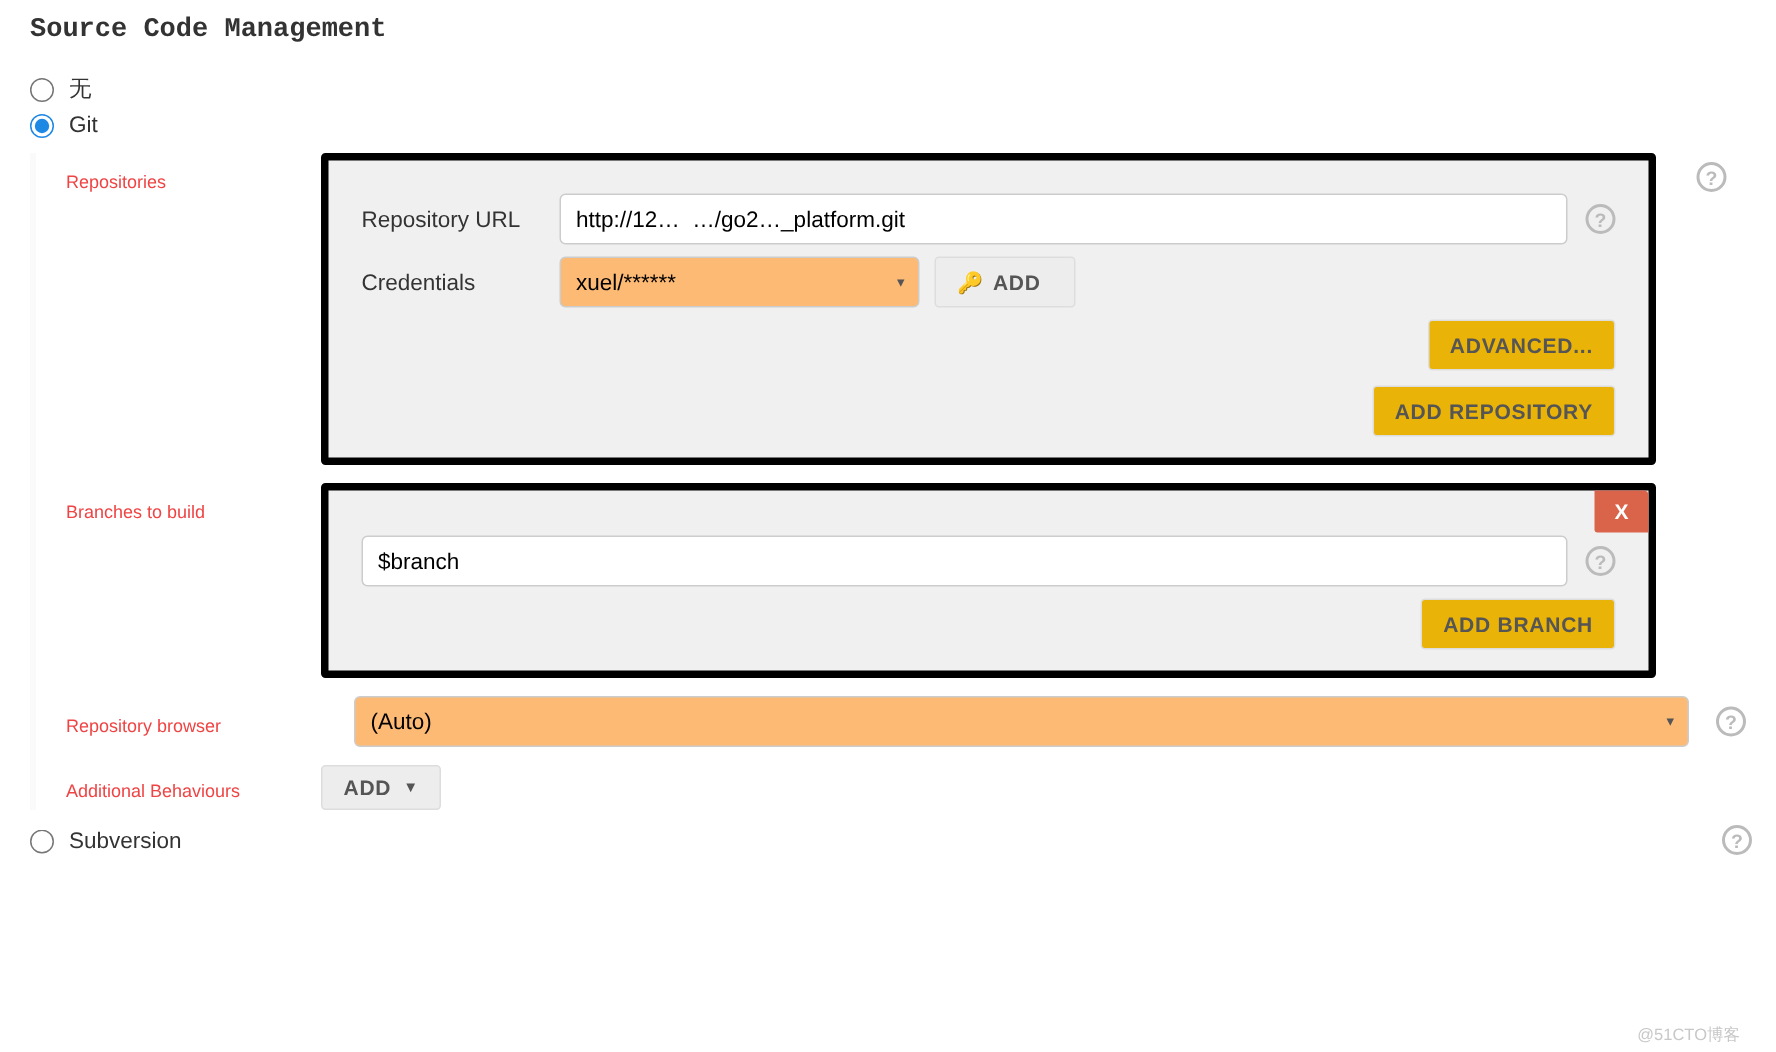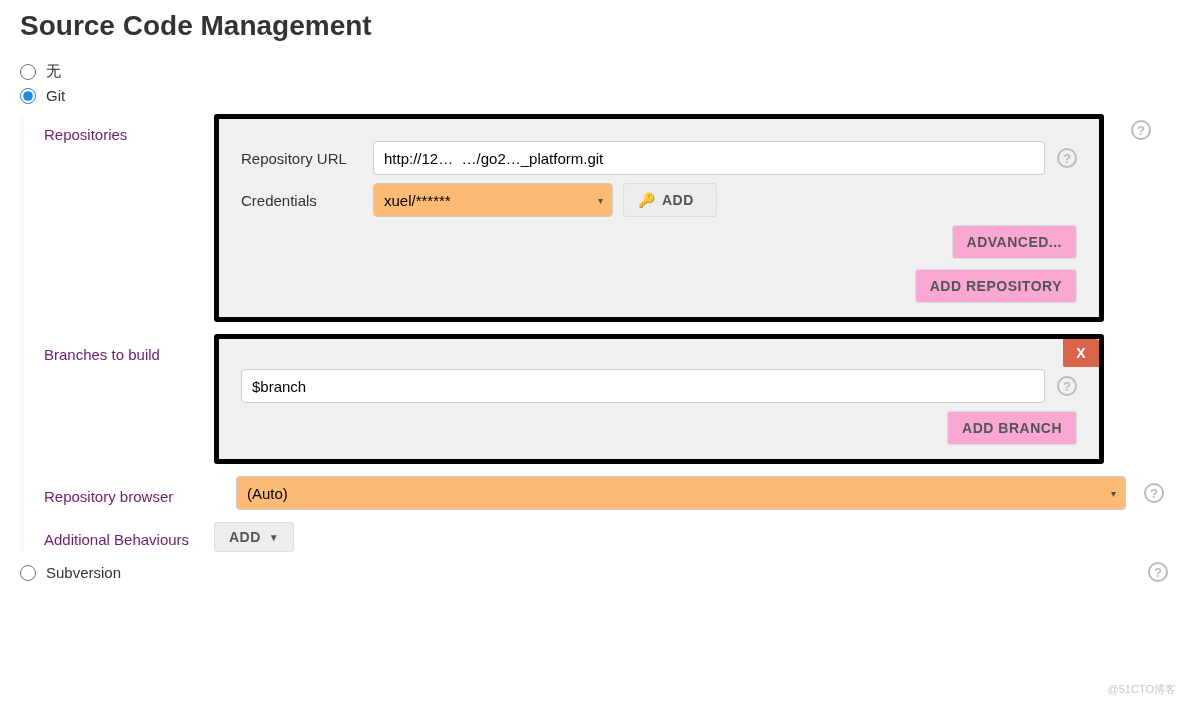--- a/index.html
+++ b/index.html
@@ -1,56 +1,56 @@
 <!DOCTYPE html>
 <html><head>
 <meta charset="utf-8">
 <style>
   * { box-sizing: border-box; margin: 0; padding: 0; font-family: -apple-system, BlinkMacSystemFont, "Segoe UI", Helvetica, Arial, sans-serif; }
   body { background: #fff; width: 1184px; height: 701px; position: relative; font-size: 14px; color: #333; }
   .main { padding: 10px 20px 0 20px; }
-  h2.section-title { font-size: 28px; font-weight: 700; margin-bottom: 20px; }
+  h2.section-title { font-size: 18px; font-weight: 700; margin-bottom: 20px; font-family: Liberation Mono, monospace; }
   .radio-row { display: flex; align-items: center; margin: 6px 0; }
   .radio-row input[type=radio] { width: 16px; height: 16px; margin-right: 10px; accent-color: #1e88e5; }
   .radio-row label { font-size: 15px; }
 
   .git-block { border-left: 4px solid #fafafa; margin-top: 10px; padding-left: 20px; }
   .subsection { display: flex; margin-bottom: 12px; }
-  .sub-label { width: 170px; padding-top: 12px; font-size: 15px; color: #701a75; }
+  .sub-label { width: 170px; padding-top: 12px; font-size: 12px; color: #ef4444; }
   .sub-body { flex: 1; position: relative; }
 
   .panel { background: #f1f0f0; border: 5px solid #000000; border-radius: 3px; padding: 14px 22px 14px 22px; position: relative; width: 890px; }
 
   .form-row { display: flex; align-items: center; margin: 8px 0; }
   .form-row-label { width: 132px; font-size: 15px; color: #333; }
   .form-row-label.wide { width: 250px; }
   .text-input { flex:1; height: 34px; border: 1px solid #ccc; border-radius: 4px; padding: 0 10px; font-size: 15px; background:#fff; min-width: 0; }
   .select { height: 34px; border: 1px solid #ccc; border-radius: 4px; padding: 0 24px 0 10px; font-size: 15px; background: #fdba74; appearance: none; position:relative; }
   .select-wrap { position: relative; display:inline-block; }
   .select-wrap::after { content:"▾"; position:absolute; right:10px; top:50%; transform:translateY(-50%); font-size:10px; color:#555; pointer-events:none;}
   .cred-select { width: 240px; }
 
   .btn { display:inline-flex; align-items:center; justify-content:center; height: 34px; padding: 0 14px; background: #ededed; border: 1px solid #ddd; border-radius: 3px; font-size: 14px; font-weight: 600; letter-spacing: 0.5px; color:#555; cursor: pointer; text-transform: uppercase; }
   .btn.small { height: 30px; }
   .btn .icon { margin-right:6px; }
   .btn-add-cred { margin-left: 10px; height:34px; }
   .key-icon { color:#3b78c3; font-size:14px; }
 
   .panel-actions { display:flex; flex-direction: column; align-items: flex-end; gap: 10px; margin-top: 8px;}
-  .panel-actions .btn { background:#f9a8d4; }
+  .panel-actions .btn { background:#eab308; }
 
   .delete-x { position:absolute; top:0px; right:0px; width:36px; height:28px; background:#d9644a; color:#fff; display:flex; align-items:center; justify-content:center; font-weight:700; font-size:14px; border-top-right-radius:3px; border-bottom-left-radius:2px; cursor:pointer; }
 
   .help { width:20px; height:20px; border:2px solid #bbb; border-radius:50%; color:#bbb; display:inline-flex; align-items:center; justify-content:center; font-size:13px; font-weight:700; cursor:pointer; margin-left:12px; flex-shrink:0;}
   .help.outer { position:absolute; }
   .select-full { width: 100%; }
   .add-dropdown { display:inline-flex; align-items:center; }
   .caret { margin-left:8px; font-size:10px; }
 
-  .watermark { position:absolute; right:8px; bottom:4px; font-size:11px; color:#c8c8c8; }
+  .watermark { position:absolute; right:24px; bottom:4px; font-size:11px; color:#c8c8c8; }
   .bottom-radios { margin-top: 12px; }
 </style>
 </head>
 <body>
 
 <div class="main">
   <h2 class="section-title">Source Code Management</h2>
 
   <div class="radio-row">
     <input type="radio" name="scm" style="">

